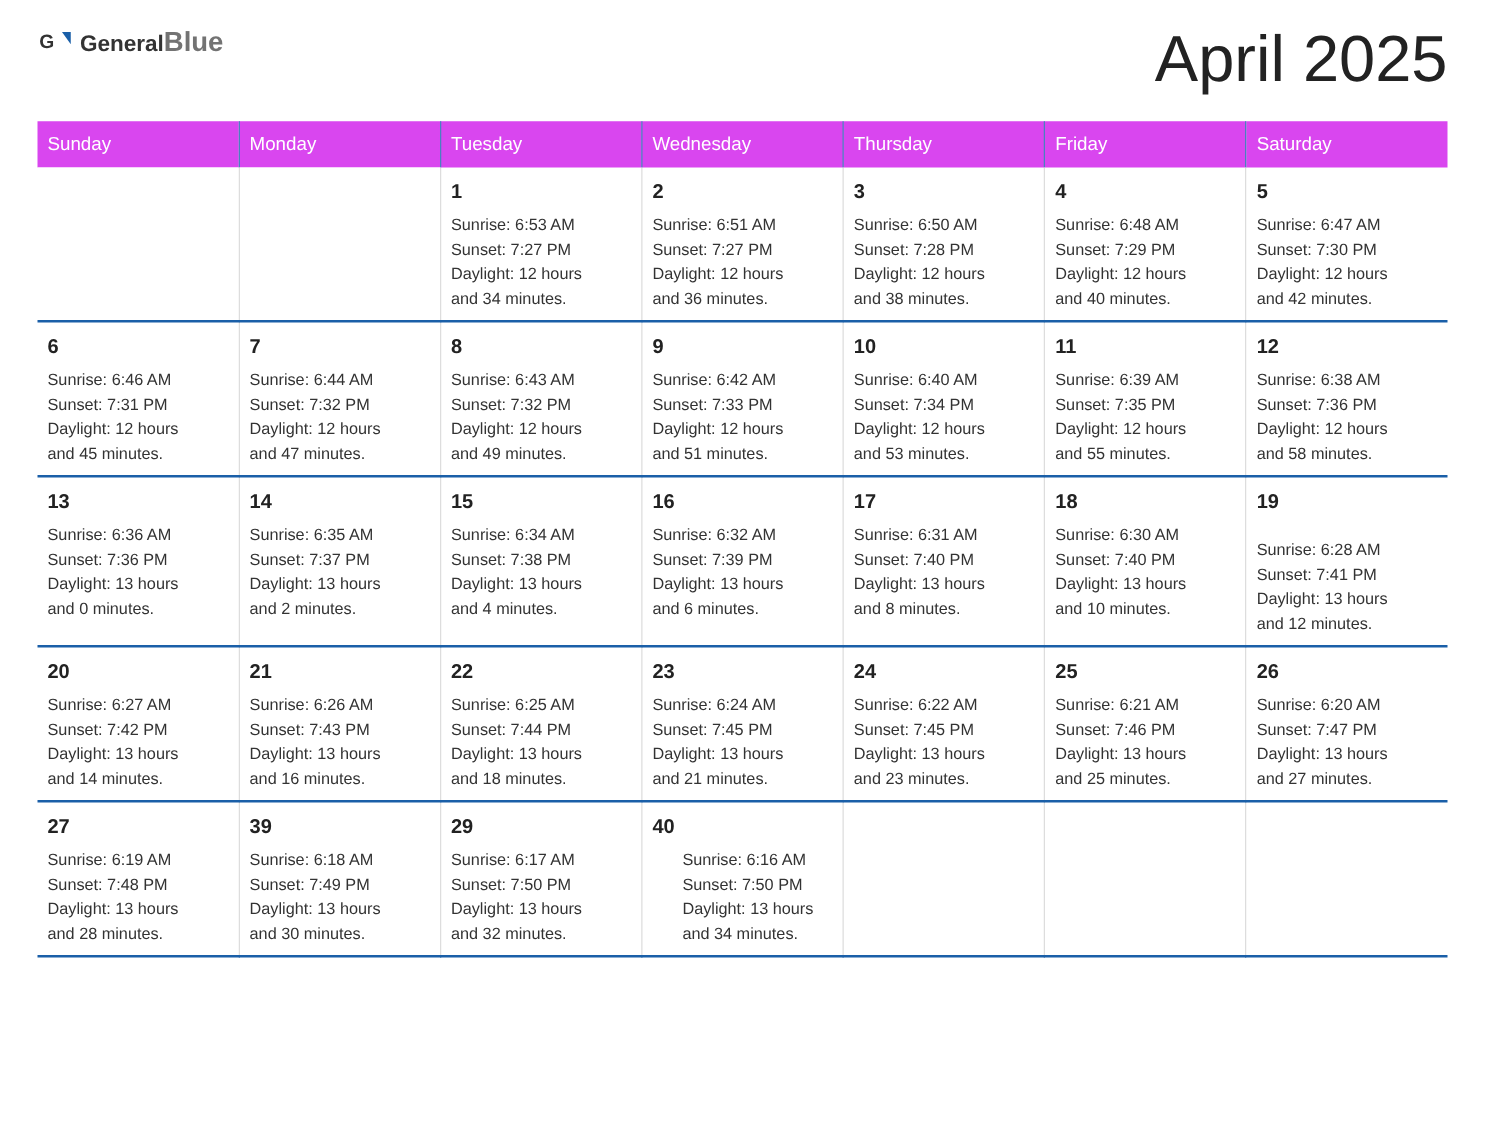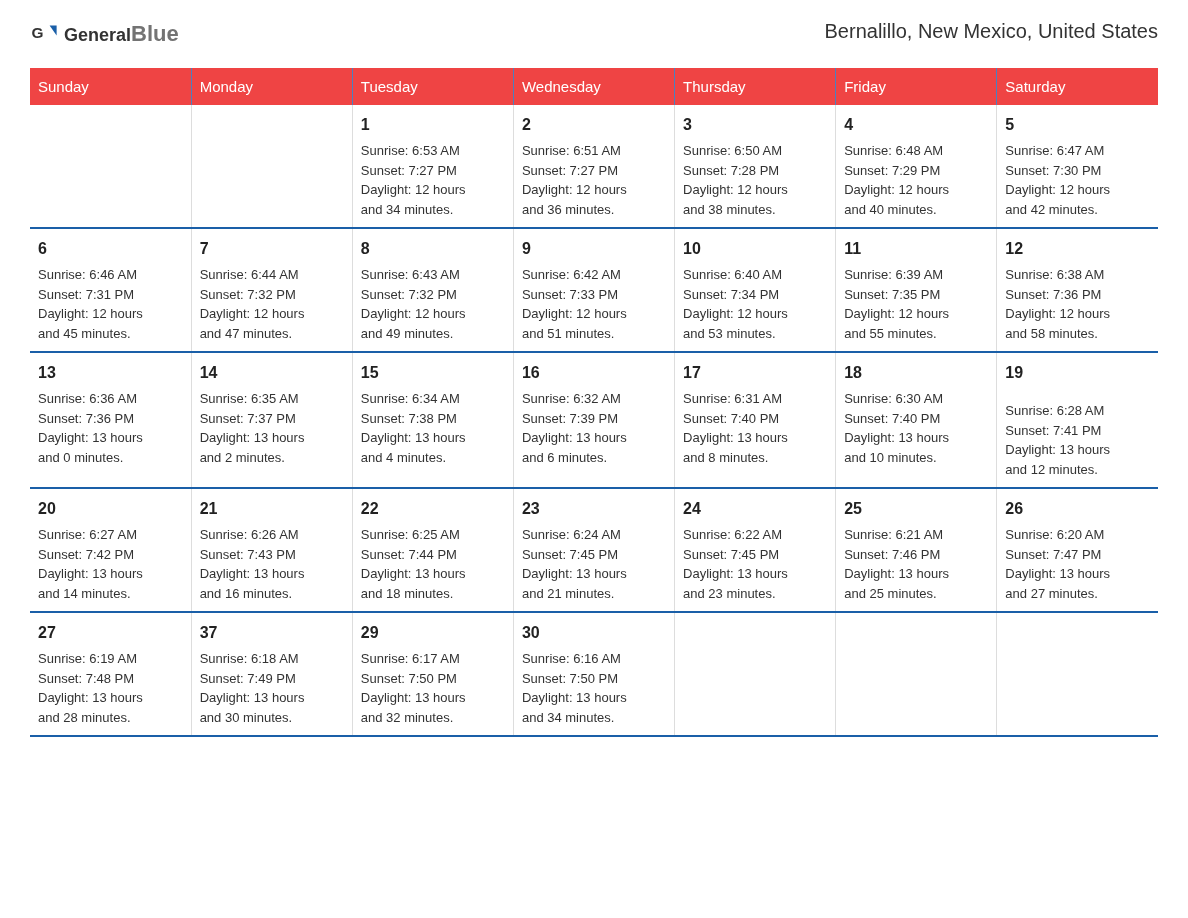--- a/index.html
+++ b/index.html
@@ -38,21 +38,21 @@
     .title-block h2 {
       font-size: 20px;
       font-weight: normal;
       color: #333;
     }
     table {
       width: 100%;
       border-collapse: collapse;
     }
     thead tr {
-      background: #ef4444;
+      background: #d946ef;
       color: #fff;
     }
     thead th {
       padding: 10px 8px;
       text-align: left;
       font-size: 15px;
       font-weight: normal;
       border-right: 1px solid #4a80c0;
     }
     thead th:last-child { border-right: none; }
@@ -89,21 +89,21 @@
   <div class="logo">
     <svg class="logo-icon" viewBox="0 0 40 40" xmlns="http://www.w3.org/2000/svg">
       <text x="2" y="26" font-size="22" font-weight="bold" fill="#333" font-family="Arial">G</text>
       <polygon points="28,8 38,8 38,22" fill="#1a5fa8"></polygon>
     </svg>
     <div>
       <span style="font-size:18px;font-weight:bold;color:#333;">General</span><span style="font-size:22px;font-weight:bold;color:#737373;">Blue</span>
     </div>
   </div>
   <div class="title-block">
-    <h2>Bernalillo, New Mexico, United States</h2>
+    <h1>April 2025</h1>
   </div>
 </div>
 
 <table>
   <thead>
     <tr>
     <th>Sunday</th>
         <th>Monday</th>
         <th>Tuesday</th>
         <th>Wednesday</th>
@@ -307,36 +307,36 @@
       </tr>
       <tr>
         <td>
           <span class="day-num">27</span>
           <div class="day-info" style="white-space: pre-line;">Sunrise: 6:19 AM
 Sunset: 7:48 PM
 Daylight: 13 hours
 and 28 minutes.</div>
         </td>
         <td>
-          <span class="day-num">37</span>
+          <span class="day-num">39</span>
           <div class="day-info" style="white-space: pre-line;">Sunrise: 6:18 AM
 Sunset: 7:49 PM
 Daylight: 13 hours
 and 30 minutes.</div>
         </td>
         <td>
           <span class="day-num">29</span>
           <div class="day-info" style="white-space: pre-line;">Sunrise: 6:17 AM
 Sunset: 7:50 PM
 Daylight: 13 hours
 and 32 minutes.</div>
         </td>
         <td>
-          <span class="day-num">30</span>
-          <div class="day-info" style="white-space: pre-line;">Sunrise: 6:16 AM
+          <span class="day-num">40</span>
+          <div class="day-info" style="white-space: pre-line; margin-left: 24px;">Sunrise: 6:16 AM
 Sunset: 7:50 PM
 Daylight: 13 hours
 and 34 minutes.</div>
         </td>
         <td class="empty-cell"></td>
         <td class="empty-cell"></td>
         <td class="empty-cell"></td>
       </tr>
     </tbody>
 </table>

